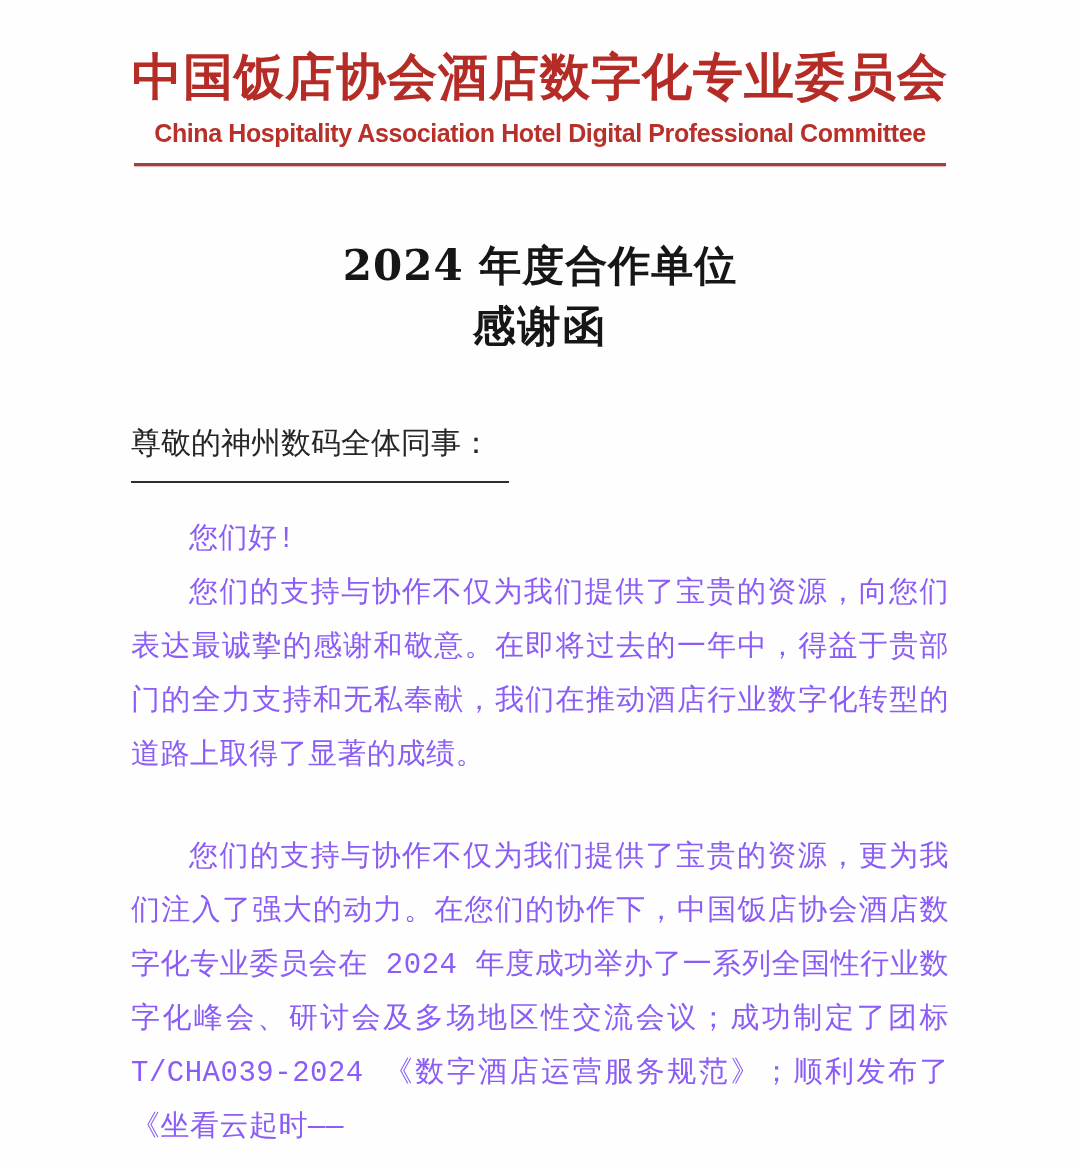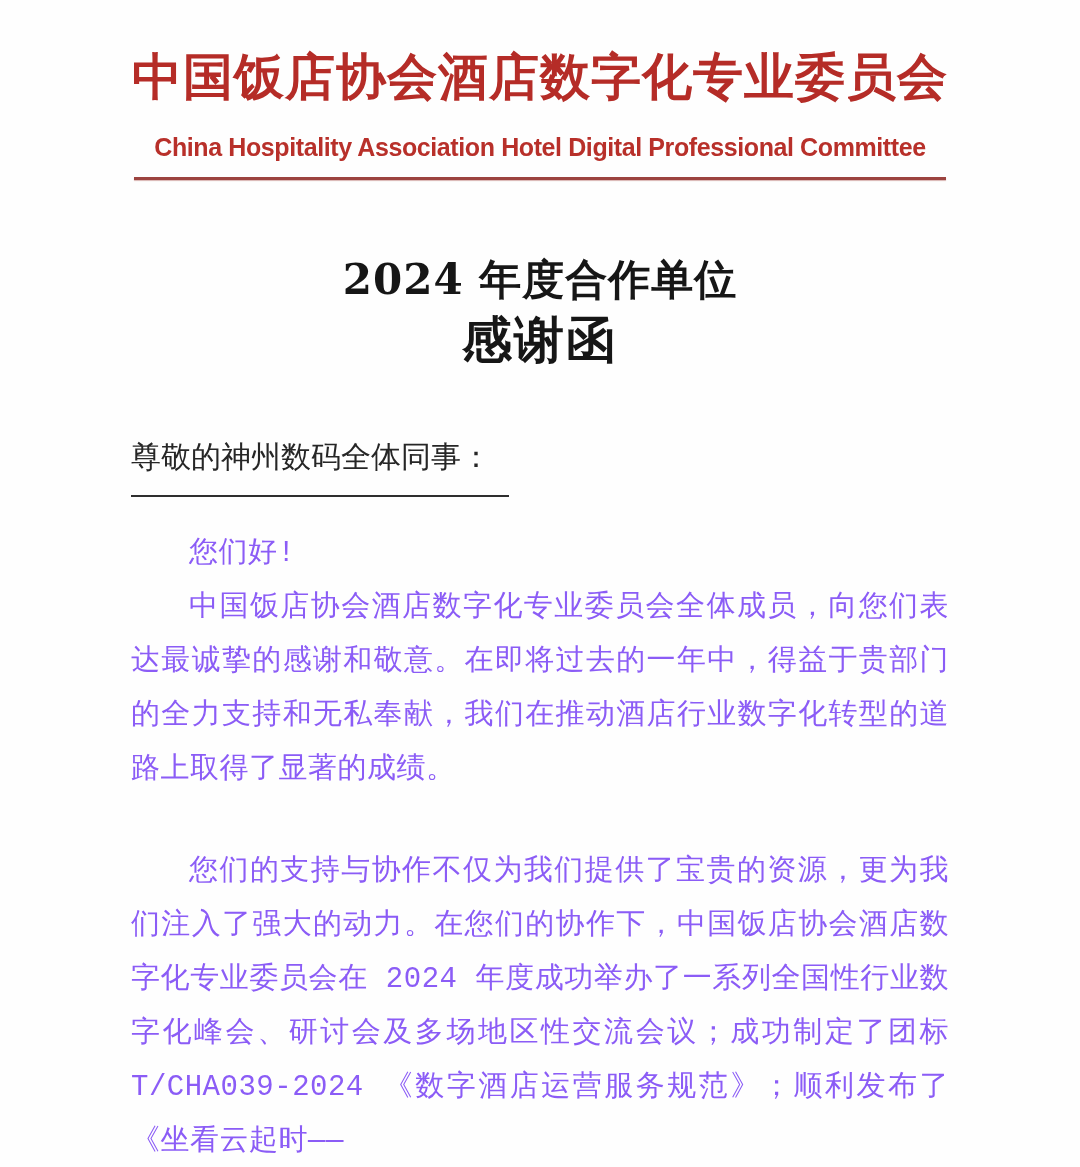--- a/index.html
+++ b/index.html
@@ -28,21 +28,21 @@
   .org-cn {
     font-family: "DejaVu Serif", "Liberation Serif", serif;
     font-weight: 700;
     font-size: 50px;
     line-height: 66px;
     color: #b52c27;
     letter-spacing: 1px;
     white-space: nowrap;
   }
   .org-en {
-    margin-top: 20px;
+    margin-top: 6px;
     font-family: "Liberation Sans", sans-serif;
     font-weight: 700;
     font-size: 25px;
     line-height: 34px;
     letter-spacing: -0.4px;
     color: #b8302a;
     white-space: nowrap;
   }
   .rule {
     margin: 13px auto 0 auto;
@@ -59,21 +59,21 @@
     font-weight: 700;
     color: #161616;
   }
   .letter-title .l1 {
     font-size: 42px;
     line-height: 54px;
     letter-spacing: 1px;
   }
   .letter-title .l2 {
     margin-top: 6px;
-    font-size: 50px;
+    font-size: 43px;
     line-height: 54px;
     letter-spacing: 2px;
   }
   .salutation {
     margin-top: 70px;
     font-family: "DejaVu Serif", "Liberation Serif", serif;
     font-size: 30px;
     line-height: 40px;
     color: #262626;
   }
@@ -117,19 +117,19 @@
       <div class="l1">2024 年度合作单位</div>
       <div class="l2">感谢函</div>
     </div>
 
     <div class="salutation">
       <span class="underlined">尊敬的神州数码全体同事：</span>
     </div>
 
     <div class="paragraphs">
       <p class="para">您们好!</p>
-      <p class="para">中国饭店协会酒店数字化专业委员会全体成员，向您们表达最诚挚的感谢和敬意。在即将过去的一年中，得益于贵部门的全力支持和无私奉献，我们在推动酒店行业数字化转型的道路上取得了显著的成绩。</p>
+      <p class="para">您们的支持与协作不仅为我们提供了宝贵的资源，向您们表达最诚挚的感谢和敬意。在即将过去的一年中，得益于贵部门的全力支持和无私奉献，我们在推动酒店行业数字化转型的道路上取得了显著的成绩。</p>
       <p class="para spaced">您们的支持与协作不仅为我们提供了宝贵的资源，更为我们注入了强大的动力。在您们的协作下，中国饭店协会酒店数字化专业委员会在 2024 年度成功举办了一系列全国性行业数字化峰会、研讨会及多场地区性交流会议；成功制定了团标 T/CHA039-2024 《数字酒店运营服务规范》；顺利发布了《坐看云起时——</p>
     </div>
 
   </main>
 
 </div>
 
 </body></html>

